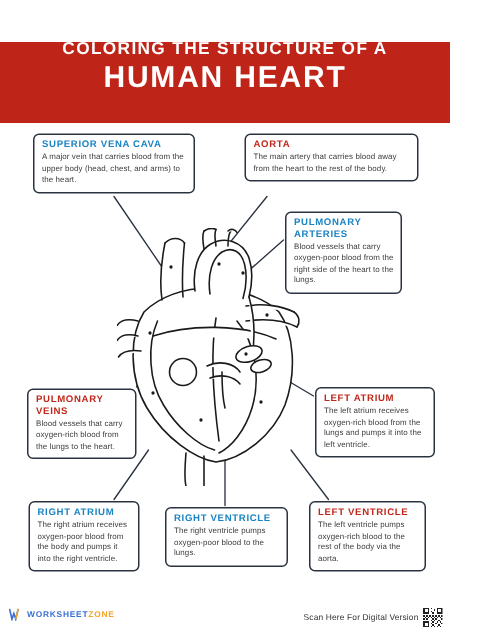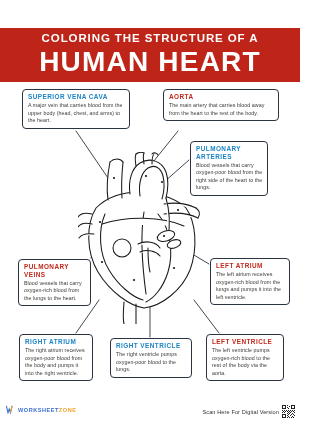--- a/index.html
+++ b/index.html
@@ -15,31 +15,31 @@
     background:#ffffff;
     overflow:hidden;
   }
 
   
   #banner{
     position:absolute; left:0; top:28px;
     width:300px; height:54px;
     background:#BF2418;
     display:flex; flex-direction:column;
-    align-items:center; justify-content:center;
+    align-items:center; 
     color:#ffffff;
   }
   #banner-line1{
     font-size:11.5px; font-weight:bold;
     letter-spacing:0.9px;
     line-height:1;
     white-space:nowrap;
   }
   #banner-line2{
-    font-size:28px; font-weight:bold;
+    font-size:20px; font-weight:bold;
     letter-spacing:1.2px;
     line-height:1.08;
     margin-top:2px;
     white-space:nowrap;
   }
 
   
   #leaders{
     position:absolute; left:0; top:0;
     width:300px; height:424px;

